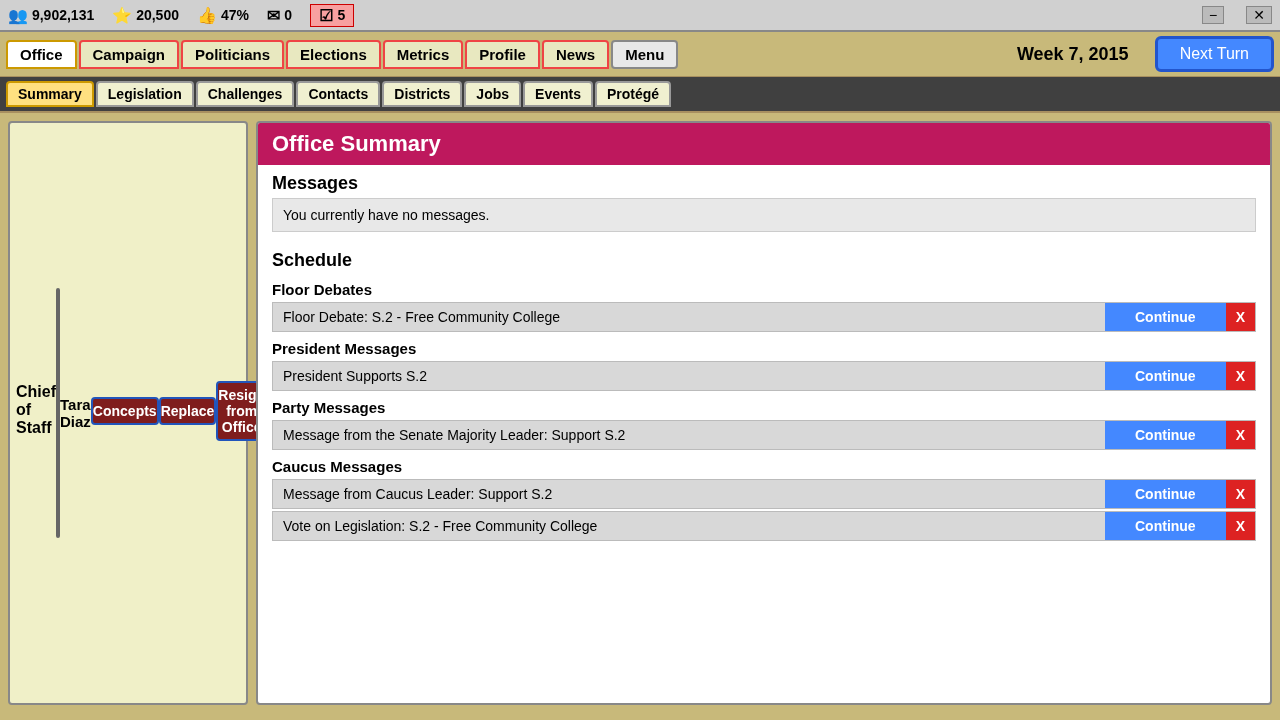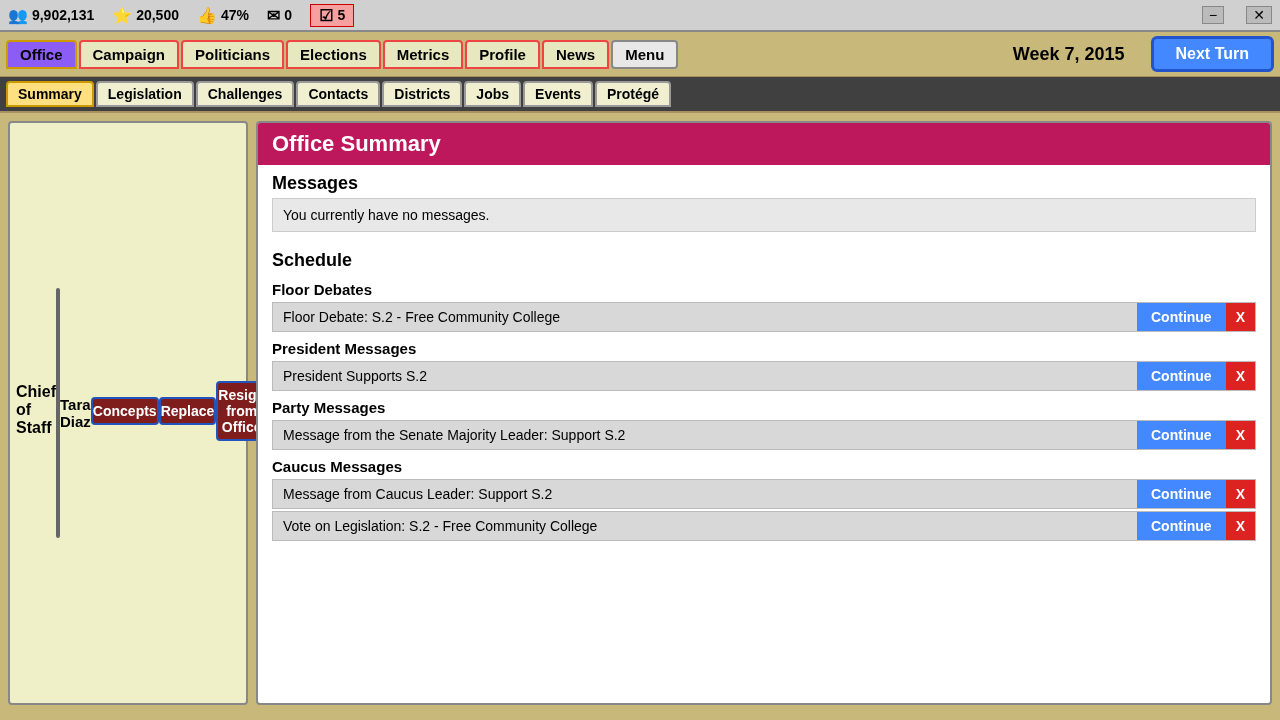--- a/index.html
+++ b/index.html
@@ -63,35 +63,35 @@
       font-size: 15px;
       font-weight: bold;
       cursor: pointer;
       white-space: nowrap;
     }
     .nav-tab.active {
       background: #ffffc0;
       border-bottom: 2px solid #ffffc0;
     }
     .nav-tab.yellow {
-      background: #8b5cf6;
+      background: #ffffff;
       border: 2px solid #cc9900;
     }
     #week-display {
       margin-left: auto;
       font-size: 18px;
       font-weight: bold;
       color: #000;
     }
     #next-turn-btn {
       margin-left: 24px;
       background: #4488ff;
       color: white;
       font-size: 16px;
-      font-weight: bold;
+      font-weight: normal;
       border: 3px solid #2255cc;
       border-radius: 6px;
       padding: 6px 22px;
       cursor: pointer;
     }
     #menu-btn {
       background: #e8e8e8;
       border: 2px solid #888;
       border-radius: 4px;
       padding: 4px 12px;
@@ -229,21 +229,21 @@
     }
     .schedule-row-text {
       flex: 1;
       padding: 6px 10px;
       font-size: 14px;
     }
     .continue-btn {
       background: #4488ff;
       color: white;
       border: none;
-      padding: 6px 14px;
+      padding: 6px 30px;
       font-size: 14px;
       font-weight: bold;
       cursor: pointer;
       white-space: nowrap;
     }
     .dismiss-btn {
       background: #dd2222;
       color: white;
       border: none;
       padding: 6px 10px;

